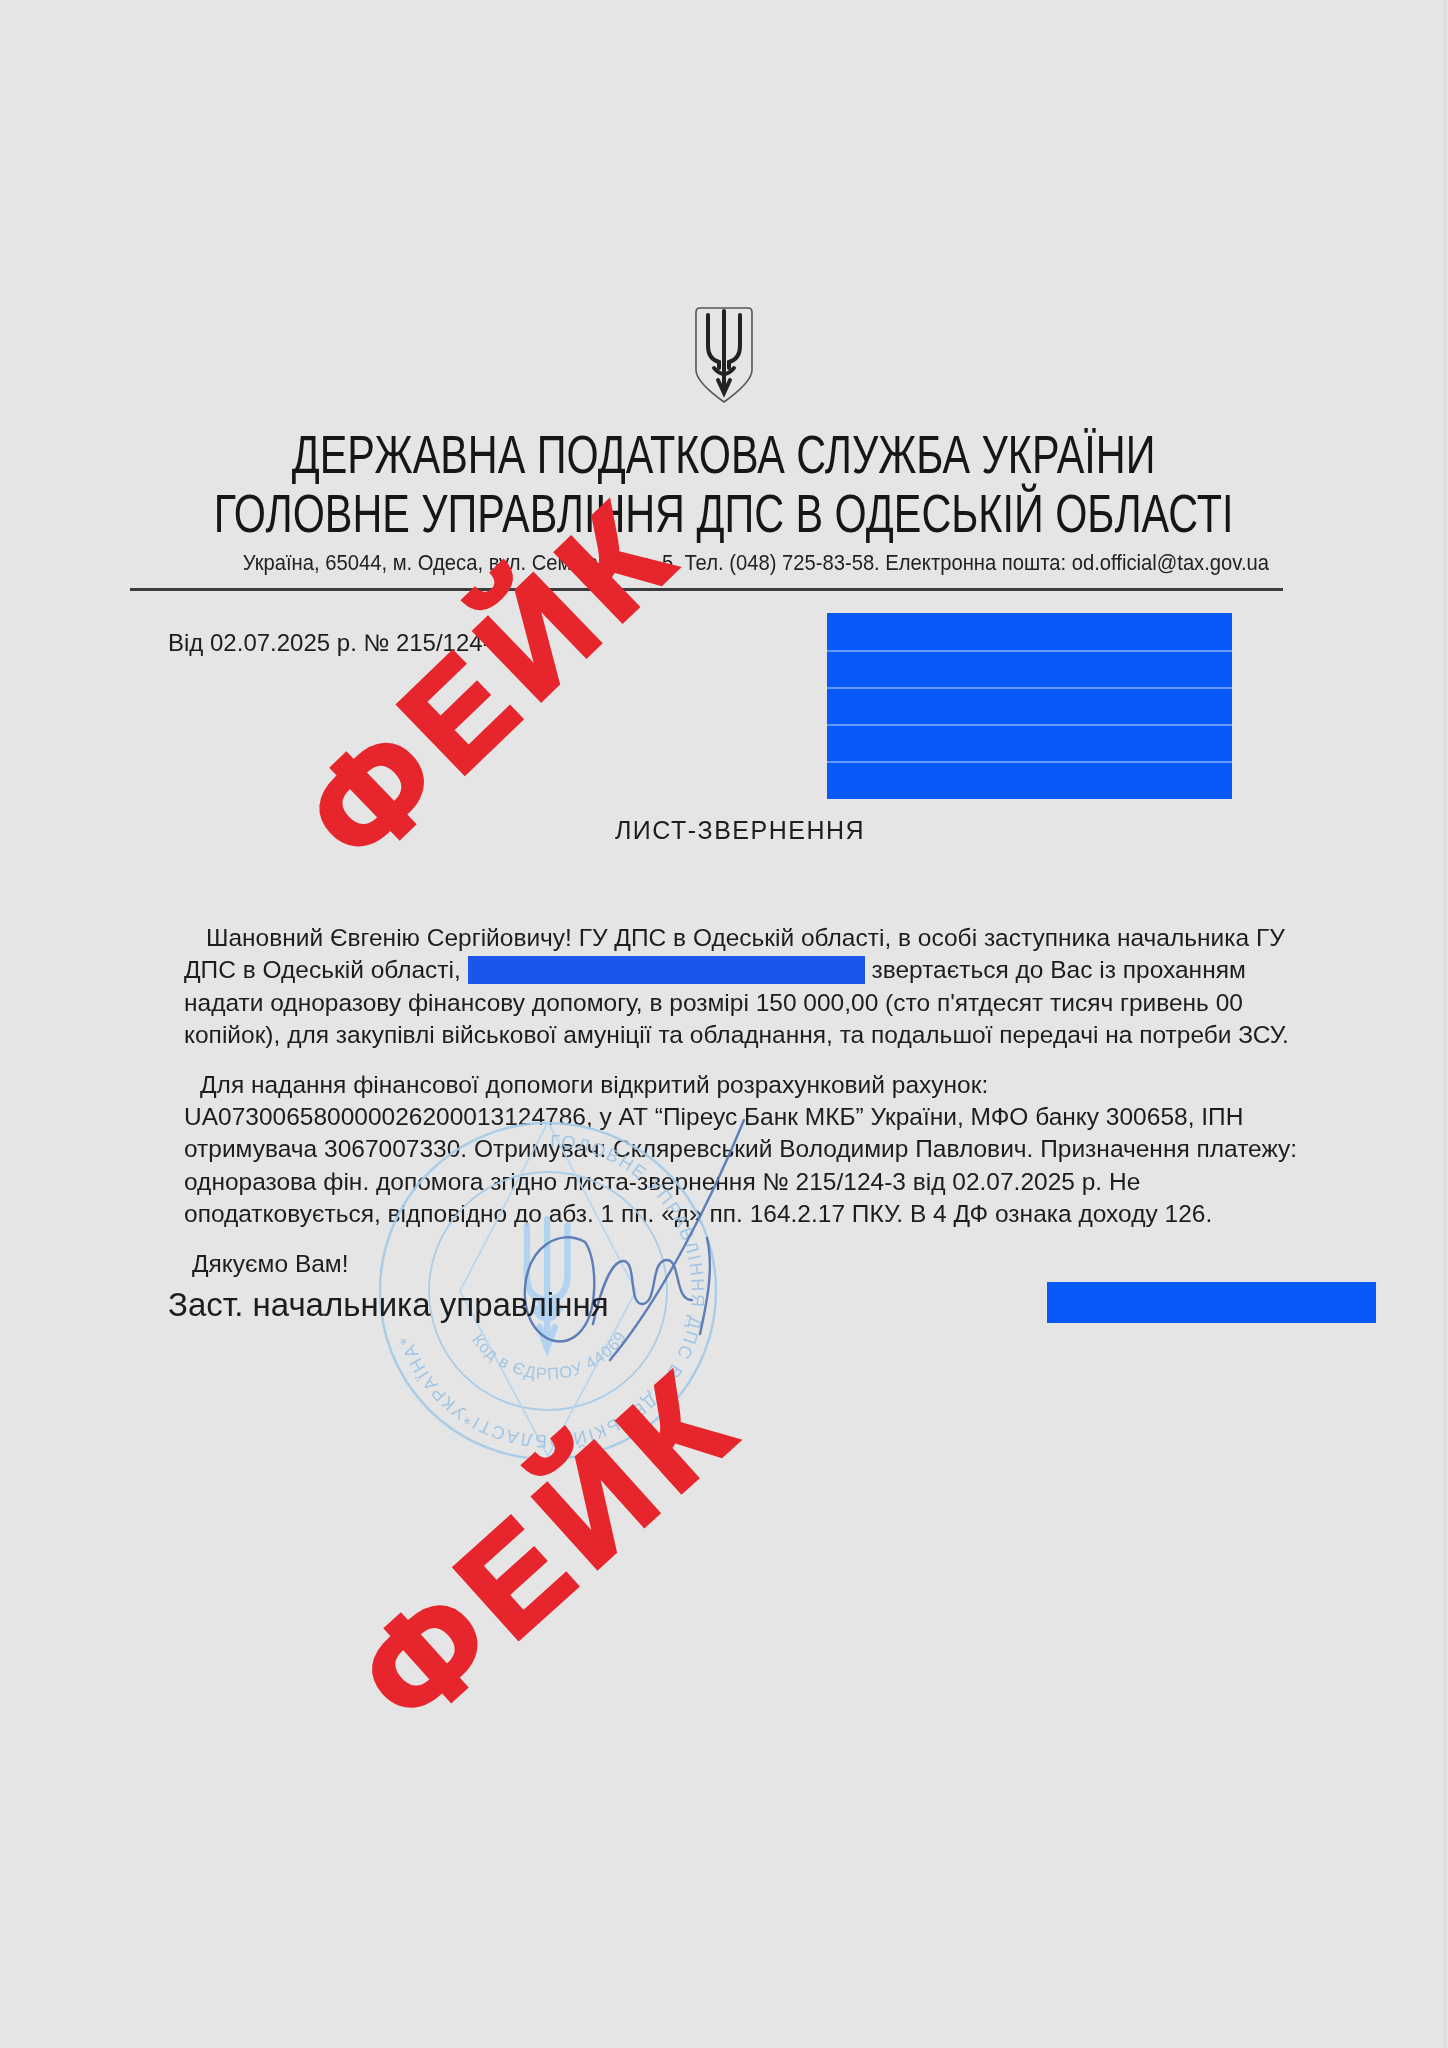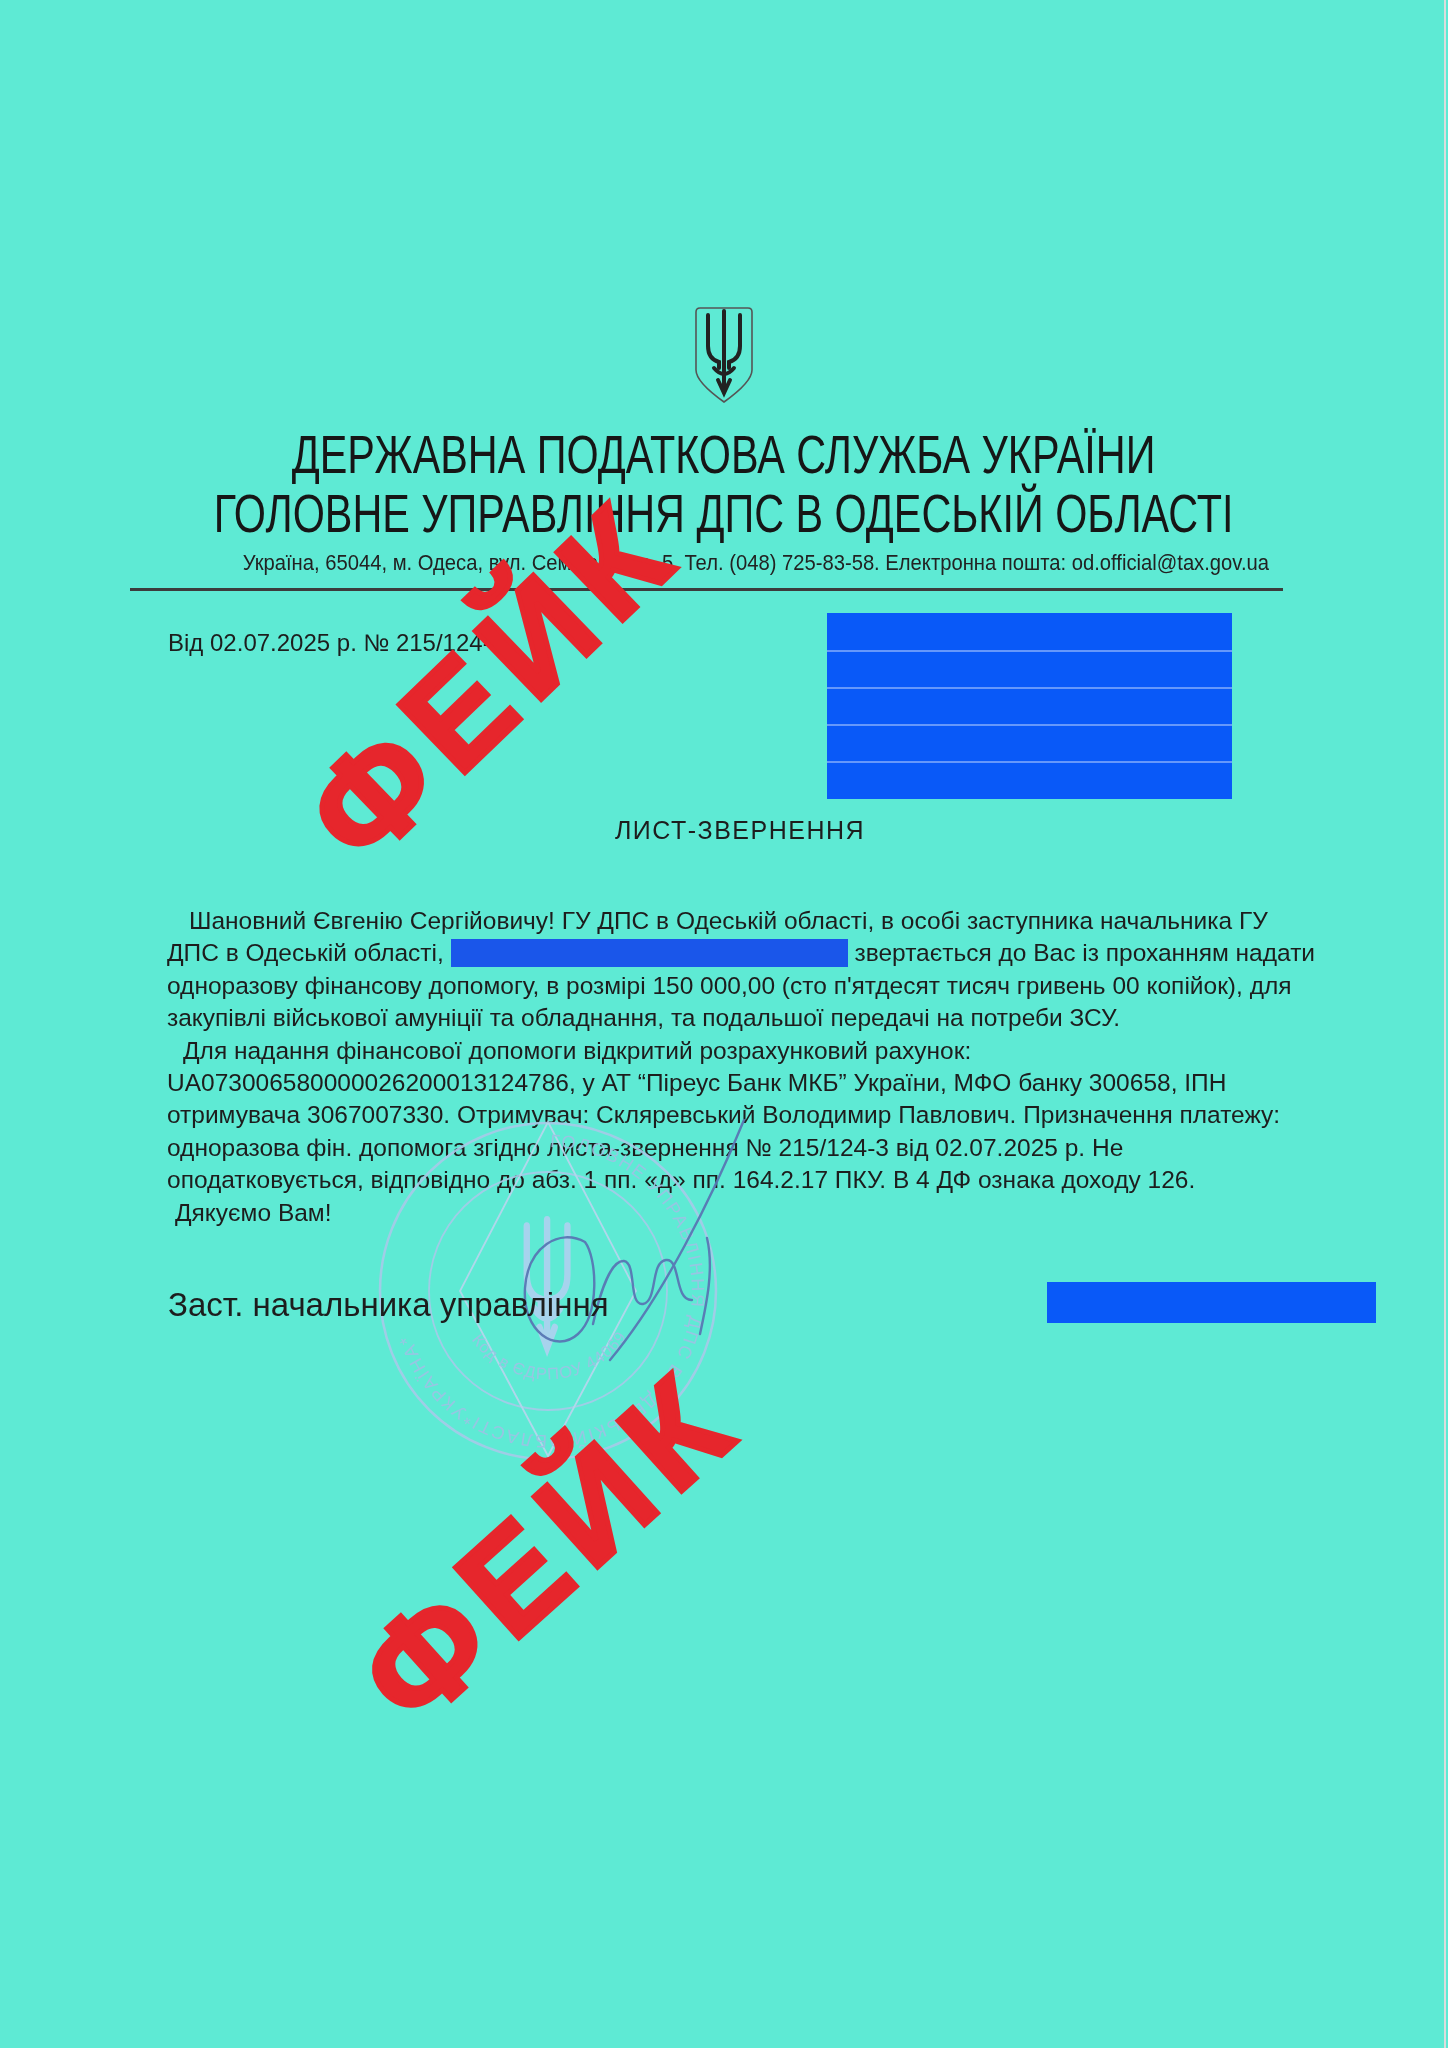--- a/index.html
+++ b/index.html
@@ -1,18 +1,18 @@
 <!DOCTYPE html>
 <html><head>
 <meta charset="utf-8">
 <style>
   html,body{margin:0;padding:0;background:#ffffff;}
   .page{
     position:relative; width:1448px; height:2048px; margin:0 auto;
-    background:#5eead4; overflow:hidden;
+    background:#e5e5e5; overflow:hidden;
     font-family:"Liberation Sans", sans-serif; color:#1f1f1f;
   }
   .page-edge{position:absolute; right:2px; top:0; width:2px; height:100%; background:#dcdcdc;}
 
   
   .emblem-wrap{position:absolute; left:694px; top:304px; width:60px; height:104px;}
   .org-line{position:absolute; left:0; width:100%; text-align:center; white-space:nowrap;
             font-size:53px; letter-spacing:0px; color:#161616;}
   .org-line .squeeze{display:inline-block; transform:scaleX(0.78); transform-origin:center;}
   .org-line1{top:424px;}
@@ -29,21 +29,21 @@
   .redact-big{position:absolute; left:827px; top:613px; width:405px; height:186px; background:#0959f8;}
   .redact-big .row-gap{position:absolute; left:0; width:100%; height:2px; background:rgba(255,255,255,0.38);}
   .redact-bar{position:absolute; left:1047px; top:1282px; width:329px; height:41px; background:#0959f8;}
   .redact-inline{display:inline-block; width:397px; height:28px; background:#1a56ea; vertical-align:-6px;}
 
   
   .letter-title{position:absolute; left:0; top:816px; width:100%; text-align:center;
                 font-size:25px; letter-spacing:1.5px; color:#1d1d1d;margin-left:16px;}
   .body-text{position:absolute; left:167px; top:905px; width:1150px;
              font-size:24.5px; line-height:32.4px; color:#1d1d1d;}
-  .body-text p{margin:0; padding:0;}
+  .body-text p{margin:17px; padding:0;}
   .body-text .p1{text-indent:22px;}
   .body-text .p2{text-indent:16px;}
   .body-text .p3{text-indent:8px;}
 
   
   .signer-label{position:absolute; left:168px; top:1286px; font-size:33px; color:#1d1d1d; white-space:nowrap;}
 
   
   .overlay-svg{position:absolute; left:0; top:0; width:1448px; height:2048px; pointer-events:none;}
 

